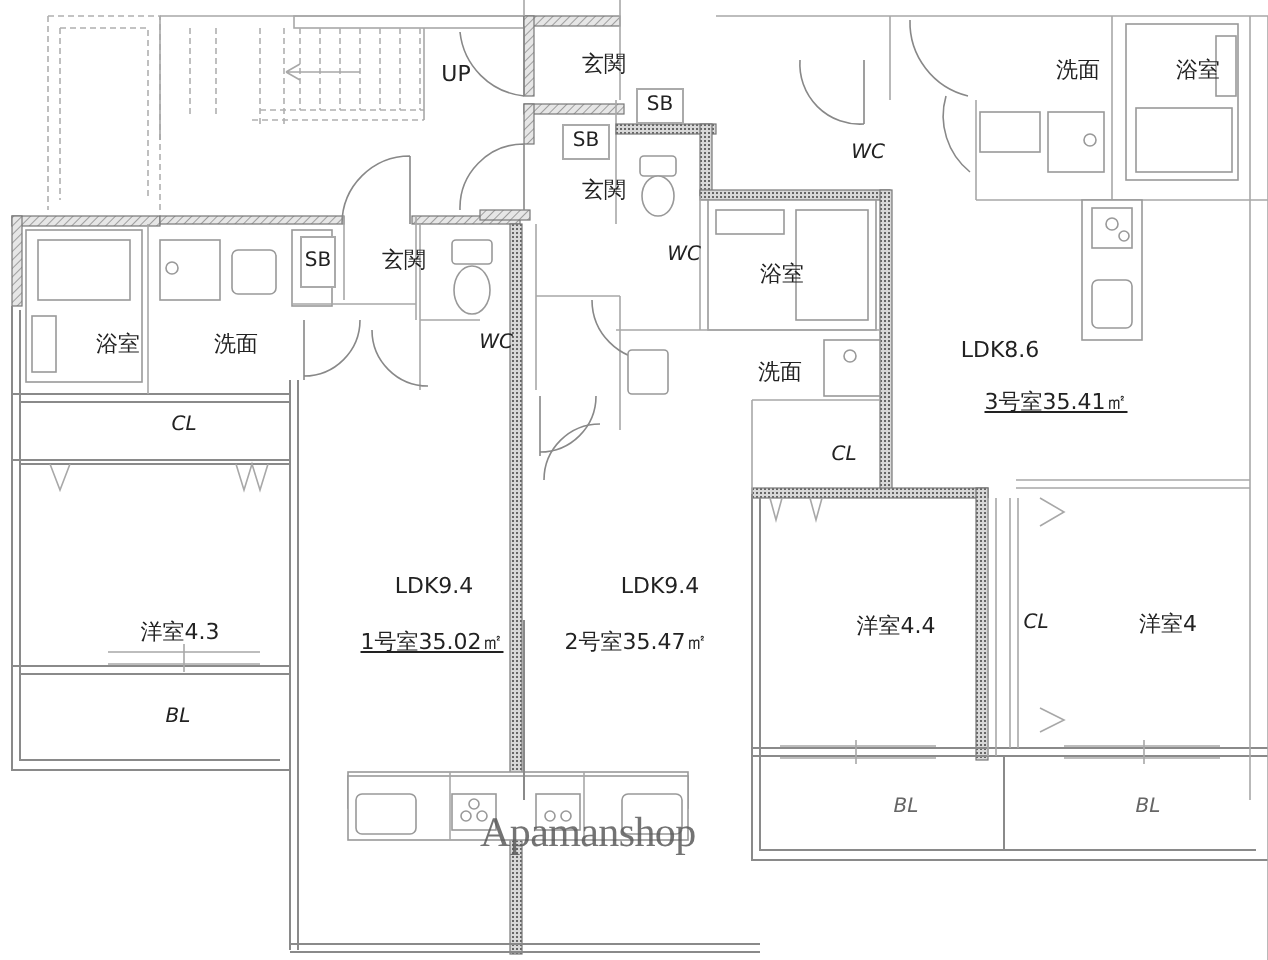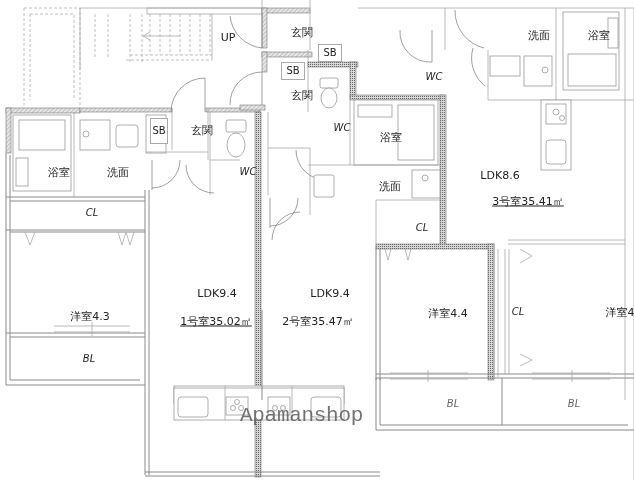--- a/index.html
+++ b/index.html
@@ -10,21 +10,21 @@
   .dash{fill:none;stroke:#b0b0b0;stroke-width:0.8;stroke-dasharray:3 2;}
   .hatch{fill:url(#hatchp);stroke:#777;stroke-width:0.6;}
   .dots{fill:url(#dotp);stroke:#777;stroke-width:0.6;}
   .fix{fill:#fff;stroke:#999;stroke-width:0.8;}
   .door{fill:none;stroke:#888;stroke-width:0.8;}
   .lbl{position:absolute;font-size:11px;color:#222;white-space:nowrap;line-height:1;font-family:"DejaVu Sans",sans-serif;}
   .lbl.c{transform:translate(-50%,-50%);padding-left:24px;}
   .lbl.small{font-size:10px;font-style:italic;}
   .lbl.gray{color:#666;}
   .sb{position:absolute;border:1px solid #aaa;background:#fff;font-size:10px;text-align:center;color:#222;line-height:1;display:flex;align-items:center;justify-content:center;}
-  .wm{position:absolute;font-family:Liberation Mono, monospace;font-size:21px;color:rgba(90,90,90,0.85);letter-spacing:-0.3px;}
+  .wm{position:absolute;font-family:Liberation Serif, serif;font-size:21px;color:rgba(90,90,90,0.85);letter-spacing:-0.3px;}
 </style>
 </head>
 <body>
 
 <svg width="634" height="480" viewBox="0 0 634 480">
   <defs>
     <pattern id="hatchp" width="3" height="3" patternUnits="userSpaceOnUse" patternTransform="rotate(45)">
       <rect width="3" height="3" fill="#e6e6e6"></rect>
       <line x1="0" y1="0" x2="0" y2="3" stroke="#8a8a8a" stroke-width="0.8"></line>
     </pattern>
@@ -205,16 +205,16 @@
 <div class="lbl c" style="left:318px;top:293px;">LDK9.4</div>
 <div class="lbl c" style="left:306px;top:321px;">2号室35.47㎡</div>
 <div class="lbl c" style="left:436px;top:313px;text-align:center;">洋室4.4</div>
 <div class="lbl c small gray" style="left:441px;top:404px;">BL</div>
 
 <div class="lbl c" style="left:527px;top:35px;">洗面</div>
 <div class="lbl c" style="left:587px;top:35px;">浴室</div>
 <div class="lbl c" style="left:488px;top:175px;">LDK8.6</div>
 <div class="lbl c" style="left:516px;top:201px;text-decoration:underline;">3号室35.41㎡</div>
 <div class="lbl c small" style="left:506px;top:312px;">CL</div>
-<div class="lbl c" style="left:608px;top:312px;">洋室4</div>
+<div class="lbl c" style="left:572px;top:312px;">洋室4</div>
 <div class="lbl c small gray" style="left:562px;top:404px;">BL</div>
 
 <div class="wm" style="left:240px;top:404px;">Apamanshop</div>
 
 </body></html>

